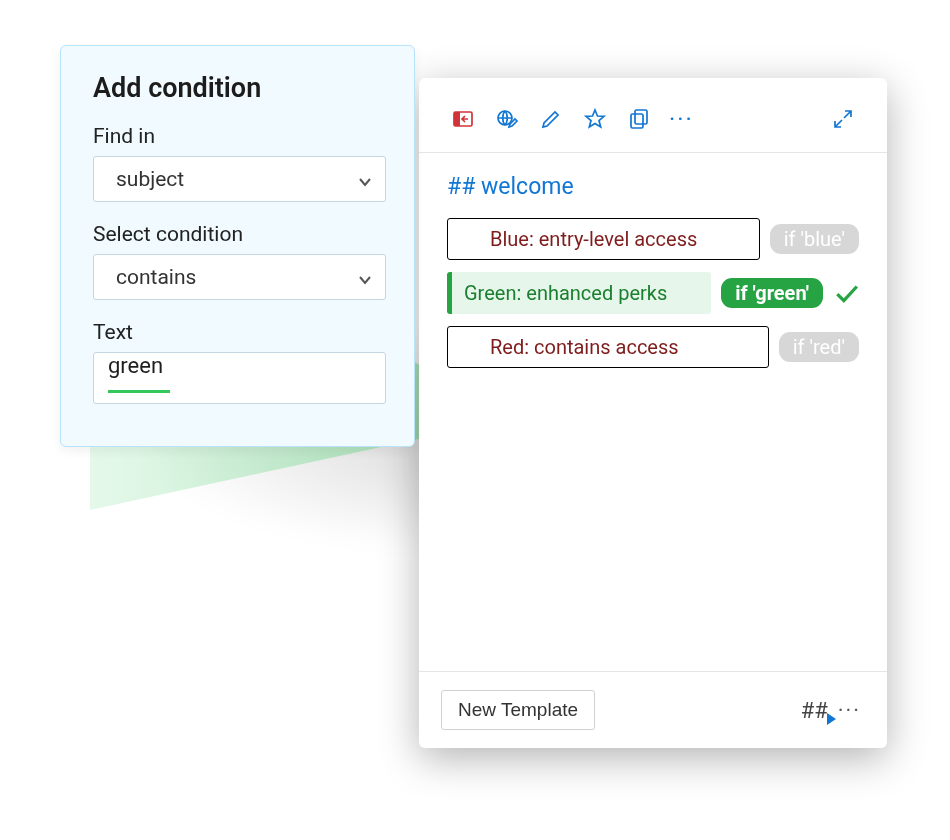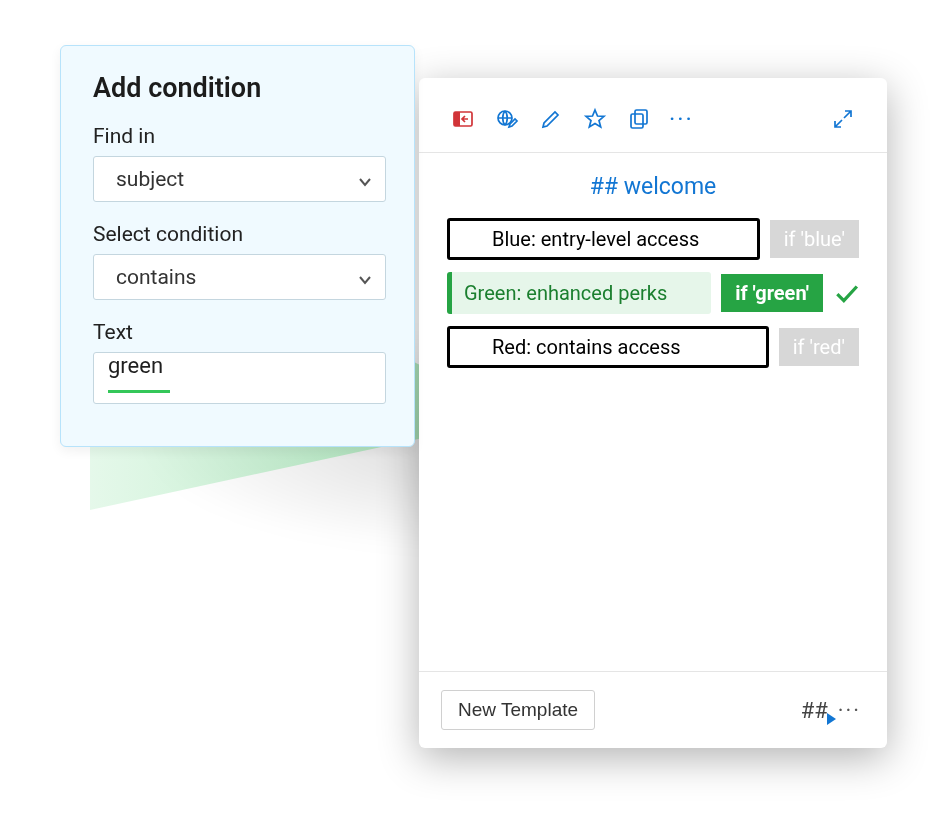--- a/index.html
+++ b/index.html
@@ -86,21 +86,20 @@
     color:#1276d3;
   }
   .tbtn svg { width:24px; height:24px; fill:none; stroke:#1276d3; stroke-width:1.7; }
   .tbtn.red svg { stroke:#d13438; }
   .tbtn.red .redfill { fill:#d13438; stroke:none; }
   .tspacer { flex:1; }
   .tdots { font-size:24px; color:#1276d3; letter-spacing:2px; cursor:pointer; padding:0 6px;}
 
   .body {
     padding: 20px 28px 0 28px;
-    text-align: center;
   }
   .tmpl-heading {
     font-size:23px; color:#1276d3; margin-bottom:18px;
   }
   .desc {
     font-size:21px; line-height:1.55; color:#222;
     margin-bottom:24px;
   }
 
   .rule-row {
@@ -108,28 +107,28 @@
     margin-bottom:12px;
   }
   .rule-text {
     height:42px; flex:1;
     border-radius:3px;
     display:flex; align-items:center;
     padding:0 12px;
     font-size:20px;
   }
   .rule-pill {
-    height:38px;
-    border-radius:0;
+    height:30px;
+    border-radius:11px;
     padding:0 14px;
     display:flex; align-items:center;
     font-size:20px;
     white-space:nowrap;
   }
-  .rule-row.muted .rule-text { background:#fff; border:3px solid #000000; color:#000000;padding-left:42px; }
+  .rule-row.muted .rule-text { background:#fff; border:1px solid #000000; color:#7f1d1d;padding-left:42px; }
   .rule-row.muted .rule-pill { background:#d7d7d7; color:#fff; }
 
   .rule-row.active .rule-text {
     background:#e6f6ea; color:#1b7f2f;
     border-left:5px solid #26a444;
   }
   .rule-row.active .rule-pill {
     background:#26a444; color:#fff;font-weight:bold;
   }
   .check { width:26px; height:26px; color:#26a444; }

